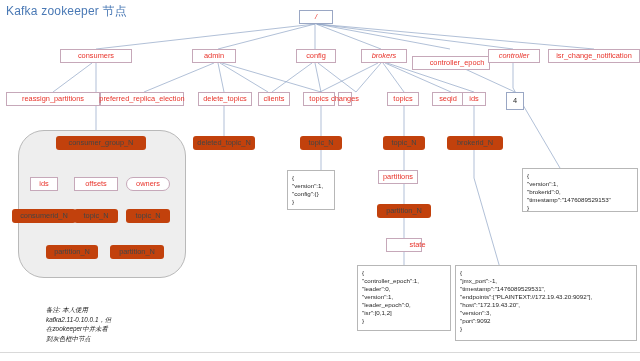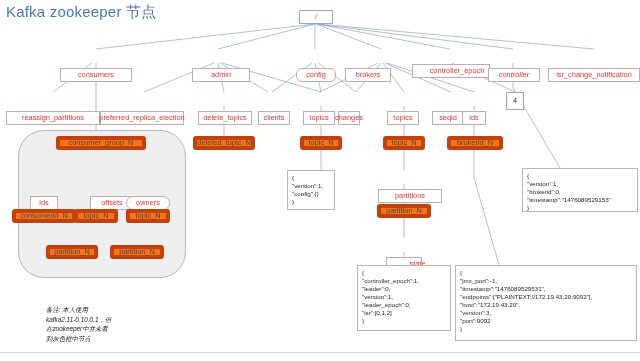--- a/index.html
+++ b/index.html
@@ -19,21 +19,21 @@
   }
   #edges {
     position: absolute;
     left: 0; top: 0;
     width: 640px; height: 361px;
     pointer-events: none;
   }
   .title {
     position: absolute;
     left: 6px; top: 3px;
-    font-size: 15px;
+    font-size: 12px;
     color: #4a79b5;
     letter-spacing: .2px;
     white-space: nowrap;
   }
   .group-box {
     position: absolute;
     background: #eeeeee;
     border: 1px solid #b9b9b9;
     border-radius: 26px;
     left: 18px; top: 130px;
@@ -49,27 +49,26 @@
     align-items: center;
     justify-content: center;
     white-space: nowrap;
     height: 14px;
     color: #3b3b3b;
     padding: 0 3px;
   }
   .node.fixed {
     color: #e8332a;
     border-color: #c6a8b9;
-    margin-top: 19px;
   }
   .node.var {
     color: #454545;
-    border: 4px solid #c2410c;
+    border: 7px solid #c2410c;
     border-radius: 3px;
-    background: #f97316;
+    background: #0ea5e9;
   }
   .node.root {
     color: #e8332a;
     font-style: italic;
   }
   .node.plain {
     color: #2a2a2a;
     border-color: #9aa7c4;
   }
   .json {
@@ -166,61 +165,61 @@
     </g>
   </svg>
 
   <div class="title">Kafka zookeeper 节点</div>
 
   <div class="group-box"></div>
 
   <div class="node root" style="left:299px; top:10px; width:34px;">/</div>
 
   <div class="node fixed" style="left:60px; top:49px; width:72px;">consumers</div>
-  <div class="node fixed" style="left:192px; top:49px; width:58px;">admin</div>
-  <div class="node fixed" style="left:296px; top:49px; width:40px;border-radius:6px;">config</div>
-  <div class="node fixed" style="left:345px; top:49px; width:46px;">brokers</div>
-  <div class="node fixed" style="left:412px; top:45px; width:78px;padding-left:15px;">controller_epoch</div>
+  <div class="node fixed" style="left:192px; top:49px; width:44px;">admin</div>
+  <div class="node fixed" style="left:296px; top:49px; width:40px;">config</div>
+  <div class="node fixed" style="left:361px; top:49px; width:46px;font-style:italic;">brokers</div>
+  <div class="node fixed" style="left:412px; top:56px; width:78px;padding-left:15px;">controller_epoch</div>
   <div class="node fixed" style="left:488px; top:49px; width:52px;font-style:italic;">controller</div>
   <div class="node fixed" style="left:6px; top:92px; width:94px;">reassign_partitions</div>
 
   <div class="node fixed" style="left:548px; top:49px; width:92px;">isr_change_notification</div>
   <div class="node fixed" style="left:100px; top:92px; width:84px;">preferred_replica_election</div>
   <div class="node fixed" style="left:198px; top:92px; width:54px;">delete_topics</div>
   <div class="node fixed" style="left:258px; top:92px; width:32px;">clients</div>
   <div class="node fixed" style="left:303px; top:92px; width:32px;">topics</div>
-  <div class="node fixed" style="left:338px; top:92px; width:22px;">changes</div>
+  <div class="node fixed" style="left:338px; top:92px; width:14px;">changes</div>
   <div class="node fixed" style="left:387px; top:92px; width:32px;">topics</div>
   <div class="node fixed" style="left:432px; top:92px; width:32px;">seqid</div>
   <div class="node fixed" style="left:462px; top:92px; width:24px;">ids</div>
   <div class="node plain" style="left:506px; top:92px; width:18px; height:18px;">4</div>
 
   <div class="node var" style="left:56px; top:136px; width:90px;">consumer_group_N</div>
 
   <div class="node fixed" style="left:30px; top:177px; width:28px;">ids</div>
-  <div class="node fixed" style="left:90px; top:177px; width:44px;">offsets</div>
+  <div class="node fixed" style="left:74px; top:177px; width:44px;">offsets</div>
   <div class="node fixed" style="left:126px; top:177px; width:44px;border-radius:7px;">owners</div>
 
   <div class="node var" style="left:12px; top:209px; width:64px;">consumerid_N</div>
   <div class="node var" style="left:74px; top:209px; width:44px;">topic_N</div>
   <div class="node var" style="left:126px; top:209px; width:44px;">topic_N</div>
 
   <div class="node var" style="left:46px; top:245px; width:52px;">partition_N</div>
   <div class="node var" style="left:110px; top:245px; width:54px;">partition_N</div>
 
   <div class="node var" style="left:193px; top:136px; width:62px;">deleted_topic_N</div>
 
   <div class="node var" style="left:300px; top:136px; width:42px;">topic_N</div>
   <div class="json" style="left:287px; top:170px; width:48px; height:40px;">{
 "version":1,
 "config":{}
 }</div>
 
   <div class="node var" style="left:383px; top:136px; width:42px;">topic_N</div>
-  <div class="node fixed" style="left:378px; top:170px; width:64px;">partitions</div>
+  <div class="node fixed" style="left:378px; top:170px; width:40px;">partitions</div>
   <div class="node var" style="left:377px; top:204px; width:54px;">partition_N</div>
   <div class="node fixed" style="left:386px; top:238px; width:36px;padding-left:30px;">state</div>
   <div class="json" style="left:357px; top:265px; width:94px; height:66px;">{
 "controller_epoch":1,
 "leader":0,
 "version":1,
 "leader_epoch":0,
 "isr":[0,1,2]
 }</div>
 

